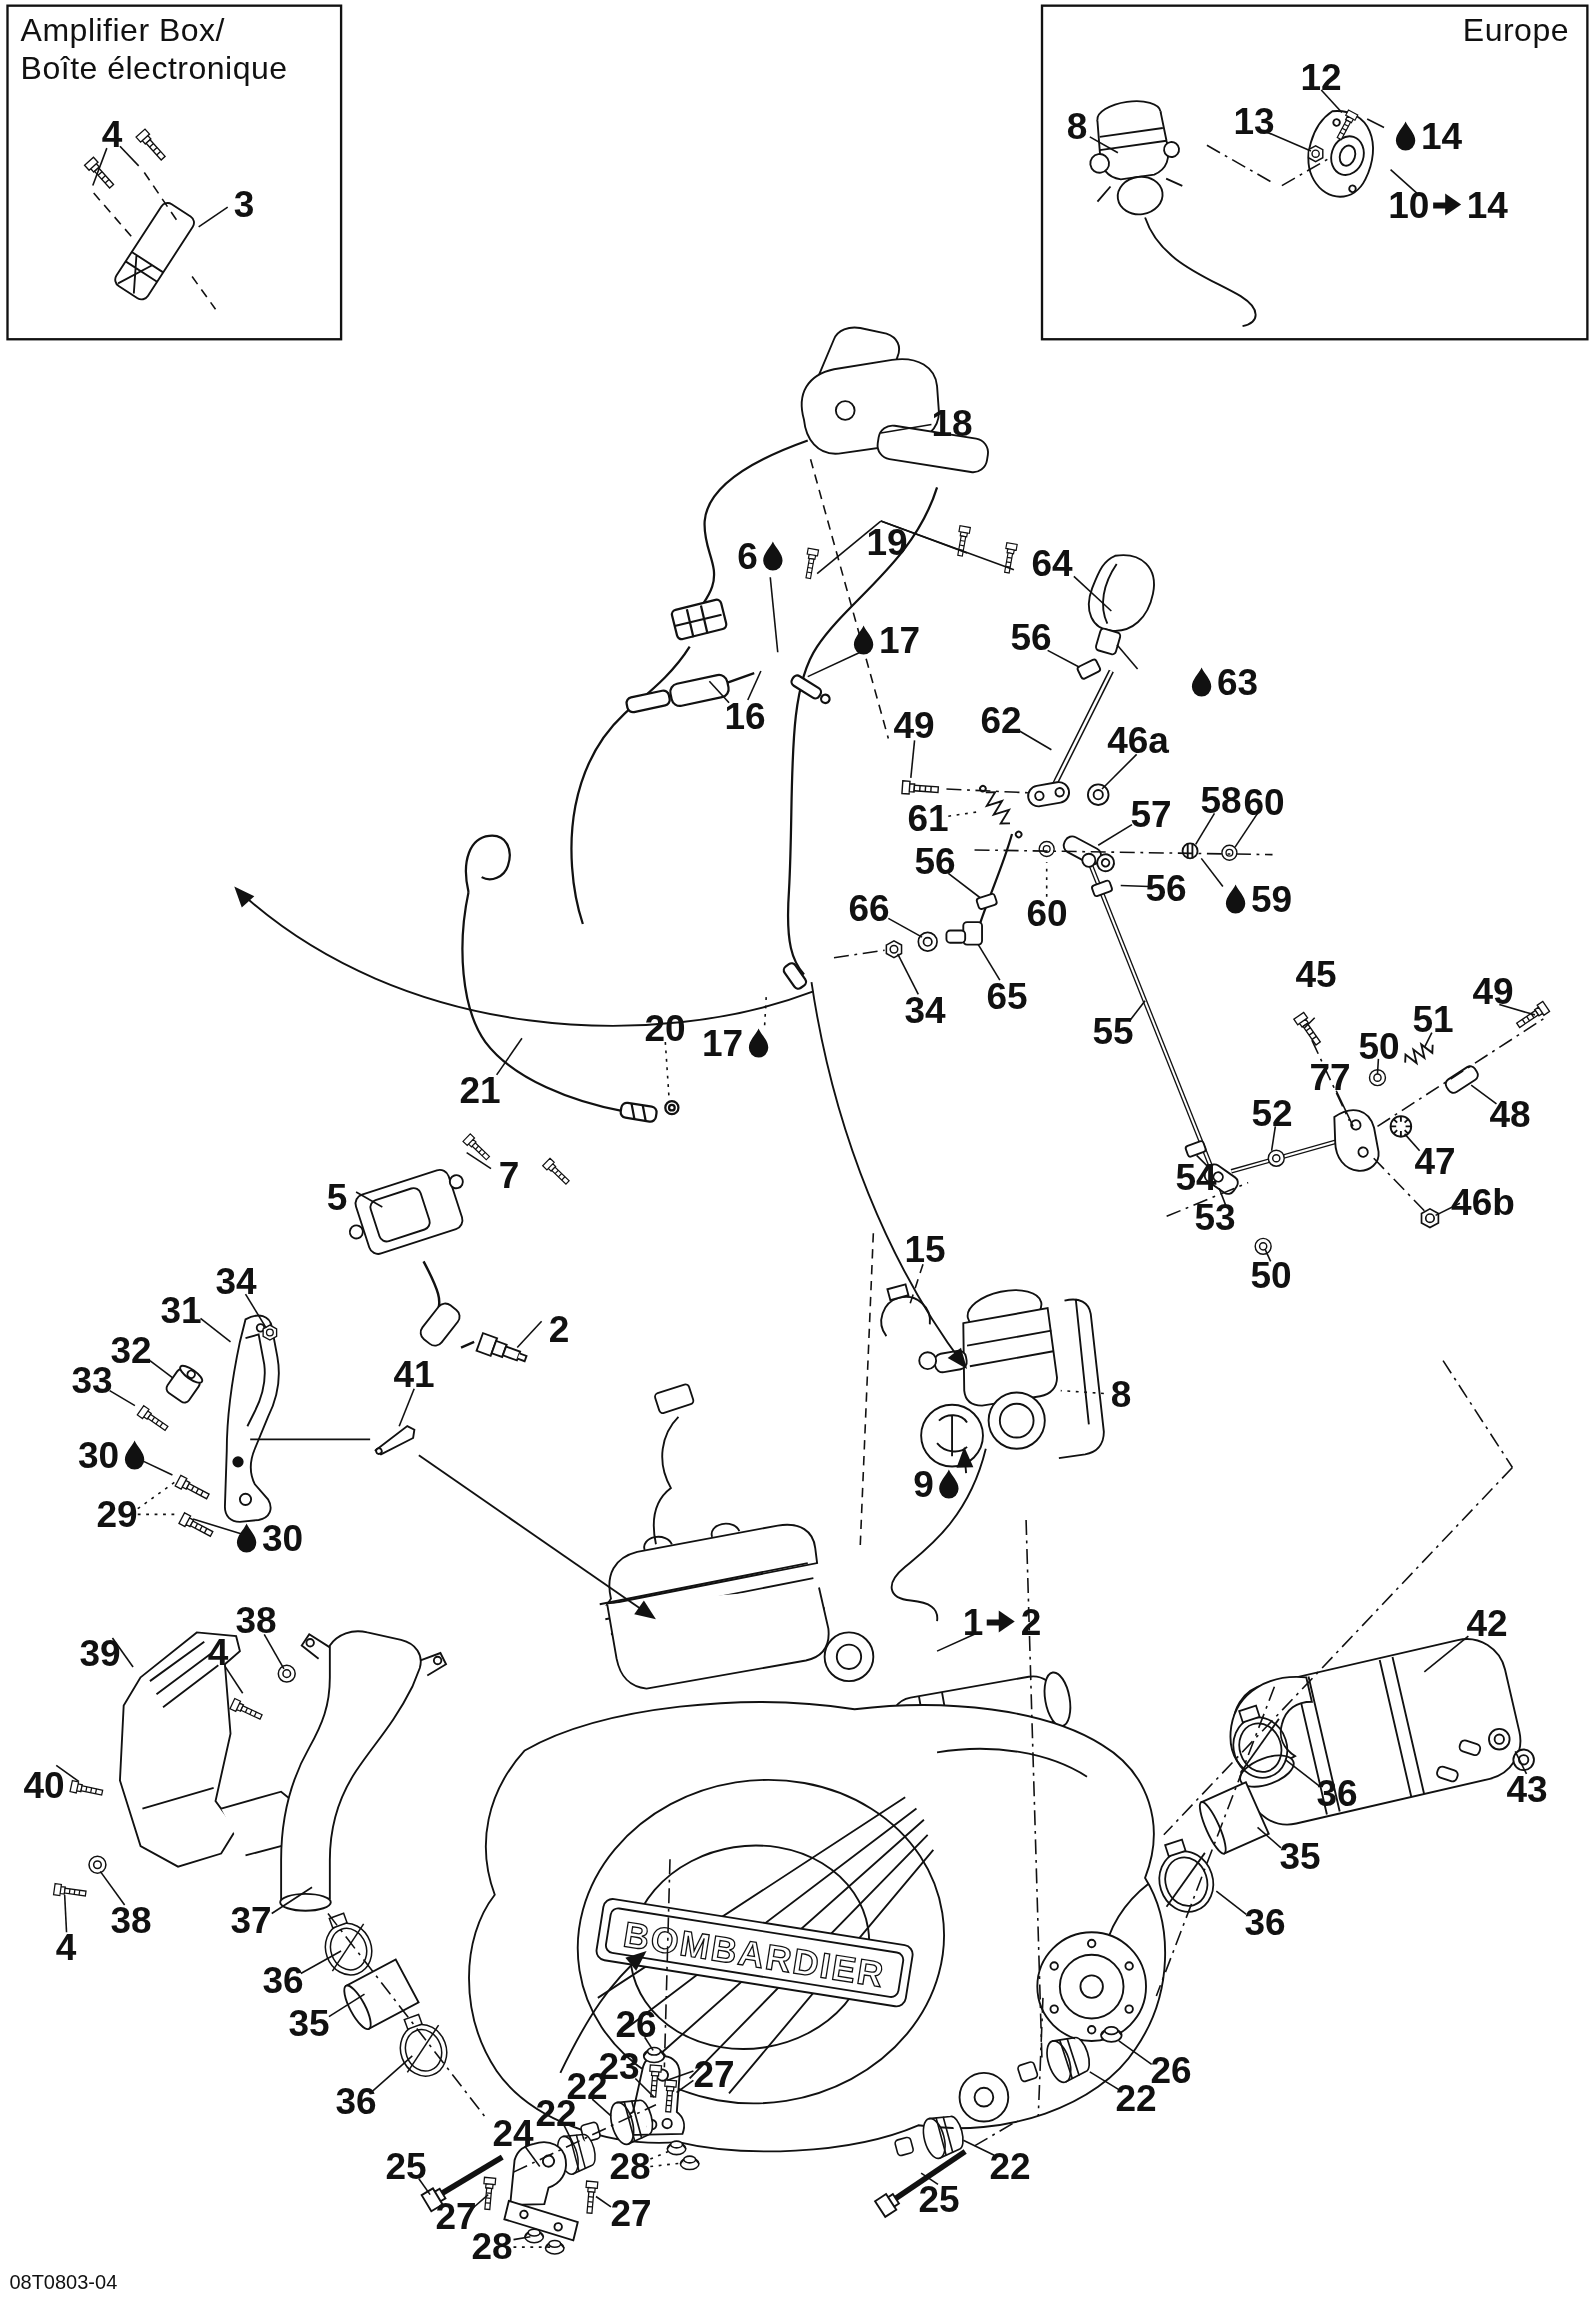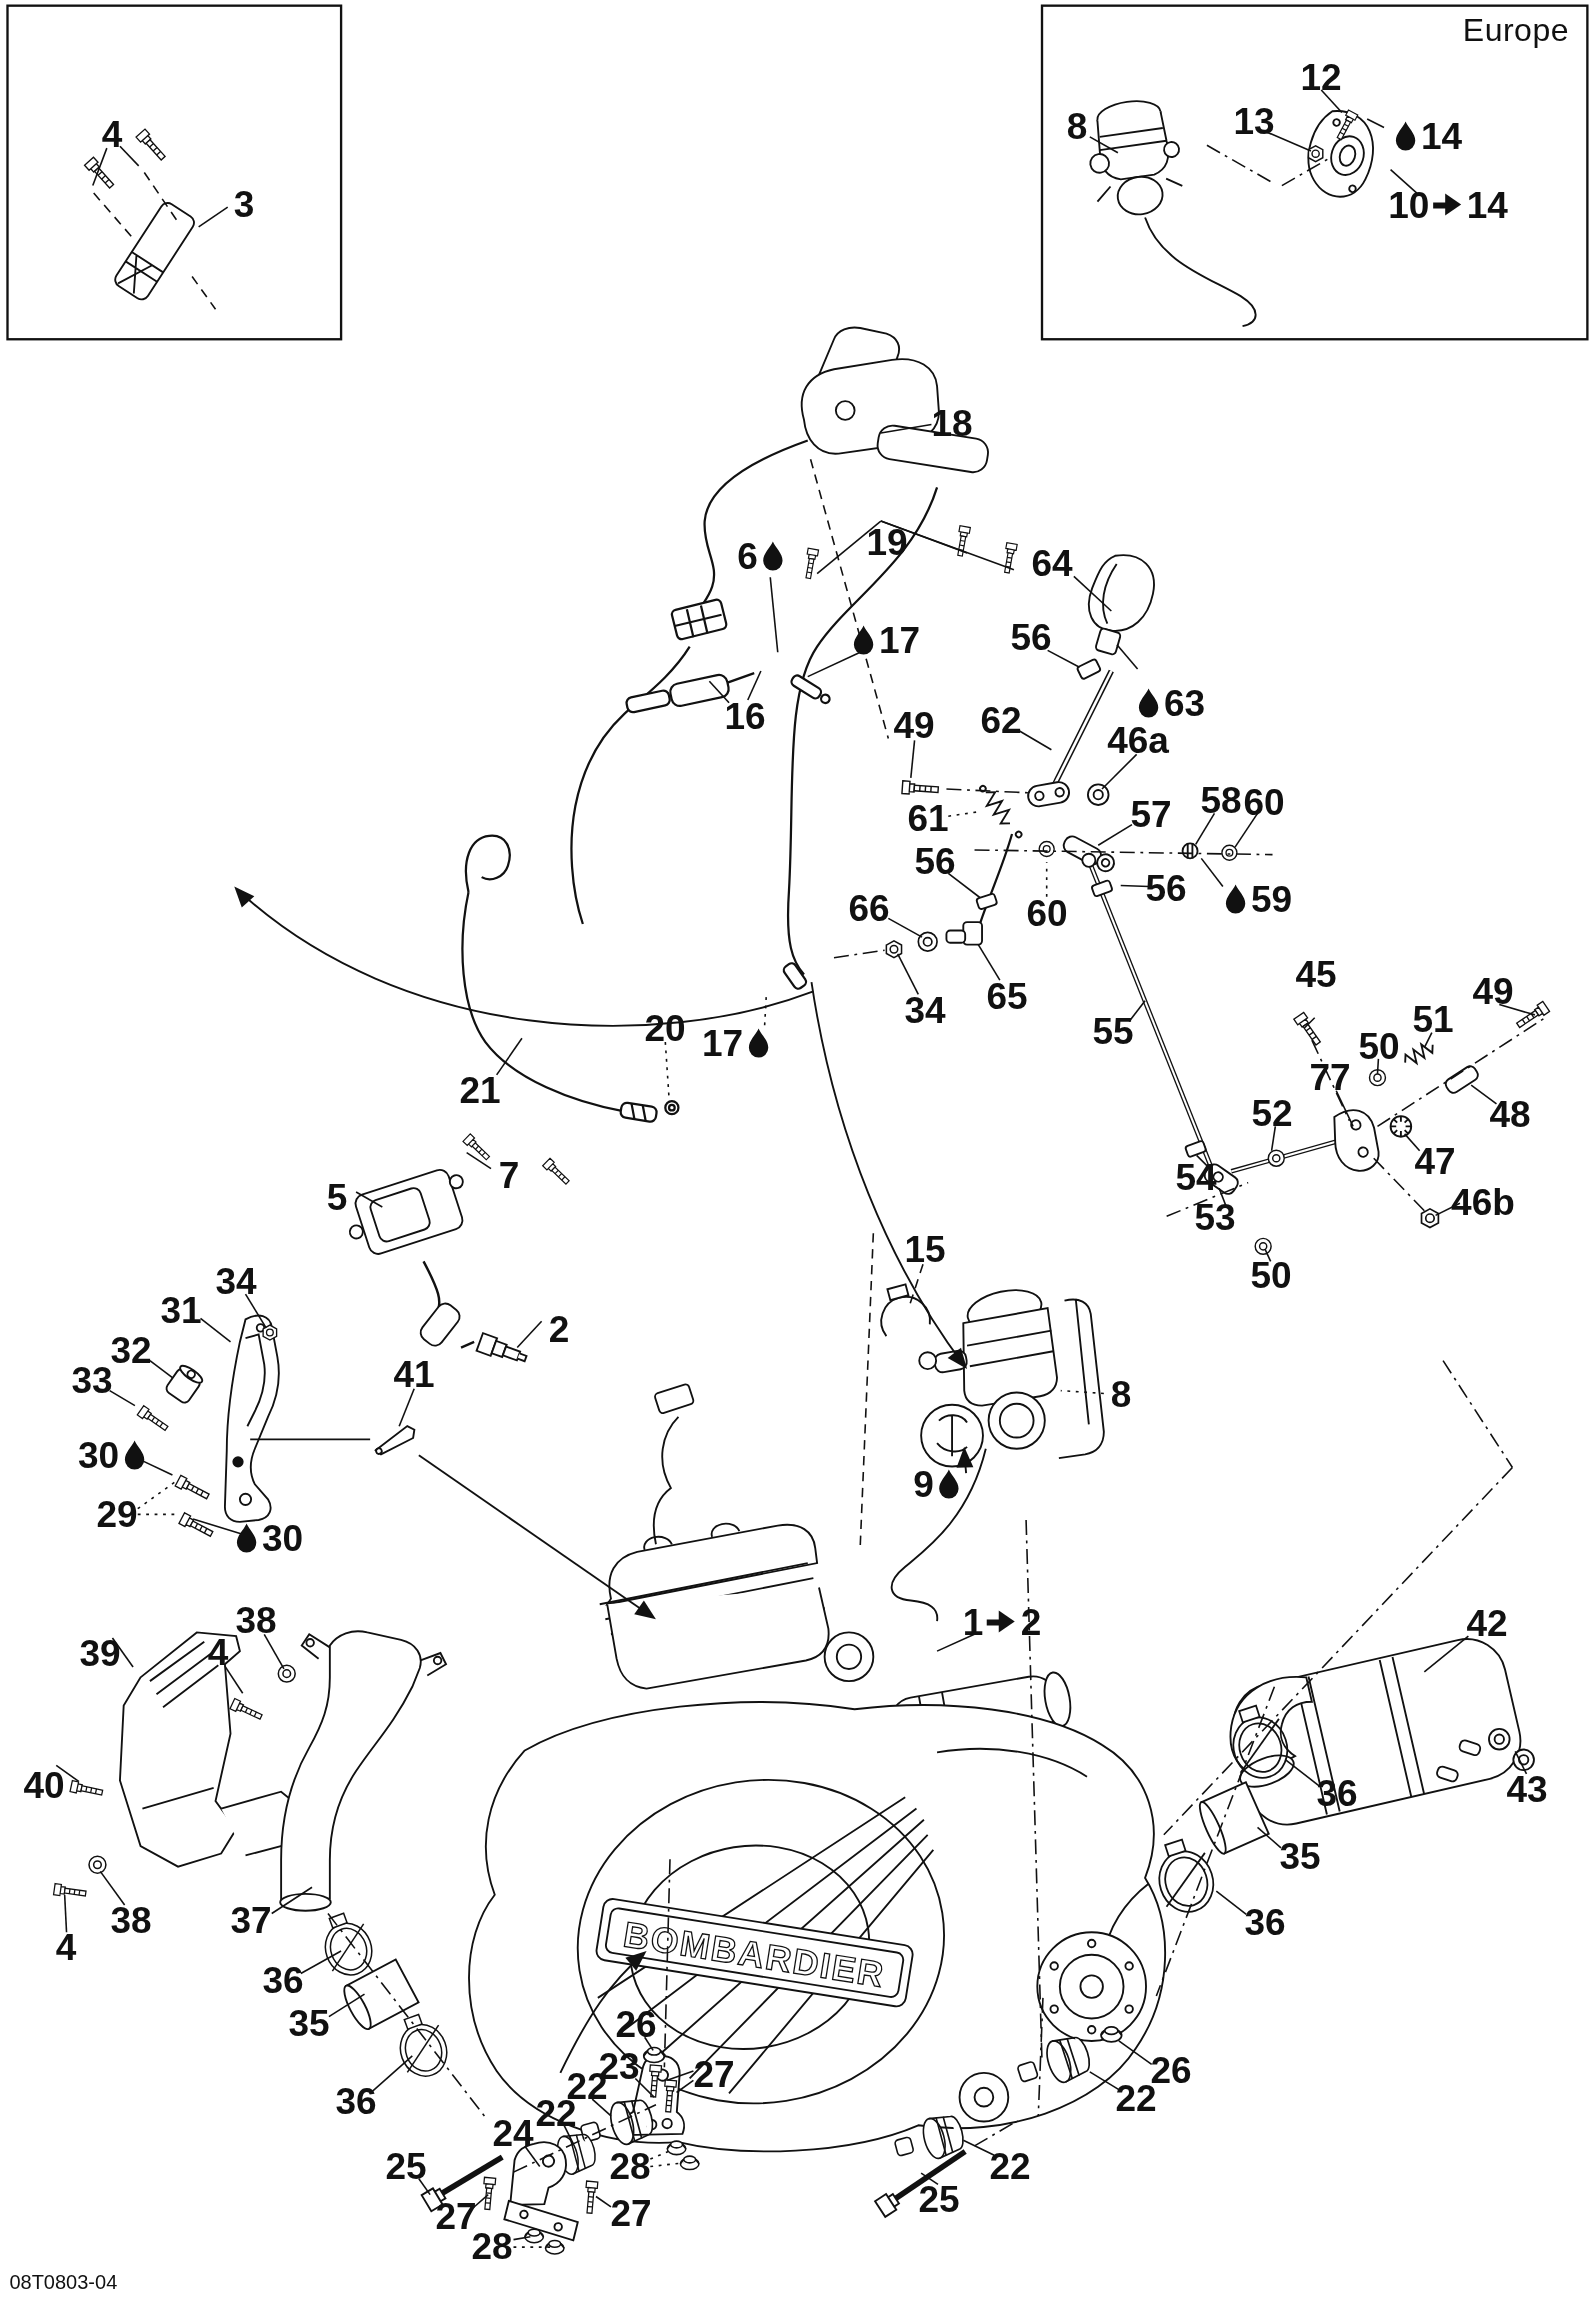--- a/index.html
+++ b/index.html
@@ -540,20 +540,24 @@
         <path d="M0 0 L-22 9 L-22 -9 Z" fill="#111" transform="translate(690,2082) rotate(-40)"></path>
         <path d="M866 1048 C890 1210,950 1352,1028 1456" fill="none" stroke="#111" stroke-width="2"></path>
         <path d="M0 0 L-22 9 L-22 -9 Z" fill="#111" transform="translate(1032,1461) rotate(52)"></path>
         <path d="M447 1553 L694 1724" fill="none" stroke="#111" stroke-width="2"></path>
         <path d="M0 0 L-22 9 L-22 -9 Z" fill="#111" transform="translate(700,1728) rotate(35)"></path>
         <path d="M1031 1572 L1029 1550" fill="none" stroke="#111" stroke-width="2"></path>
         <path d="M0 0 L-22 9 L-22 -9 Z" fill="#111" transform="translate(1029,1544) rotate(-92)"></path>
       </g>
 </svg>
 
+<div class="text-block" style="left:20.6px;top:11.2px;">
+  <div>Amplifier Box/</div>
+  <div>Boîte électronique</div>
+</div>
 <div class="text-block" style="right:24px;top:11.2px;">Europe</div>
 <div class="doc-code">08T0803-04</div>
 
 <div id="labels-layer">
       <div class="plabel" style="left: 952px; top: 423px;">
         <span>18</span>
       </div>
       <div class="plabel" style="left: 887px; top: 542px;">
         <span>19</span>
       </div>
@@ -571,21 +575,21 @@
       </div>
       <div class="plabel" style="left: 745px; top: 716px;">
         <span>16</span>
       </div>
       <div class="plabel" style="left: 1052px; top: 563px;">
         <span>64</span>
       </div>
       <div class="plabel" style="left: 1031px; top: 637px;">
         <span>56</span>
       </div>
-      <div class="plabel" style="left: 1171px; top: 682px; margin-top: 21px;">
+      <div class="plabel" style="left: 1224px; top: 682px;">
         <svg viewBox="0 0 24 32" width="23.4" height="31" class="dropico">
           <path d="M12 1 C15 8 22 13 22 21 A10 10 0 1 1 2 21 C2 13 9 8 12 1 Z" fill="#111"></path>
         </svg>
         <span>63</span>
       </div>
       <div class="plabel" style="left: 914px; top: 725px;">
         <span>49</span>
       </div>
       <div class="plabel" style="left: 1001px; top: 720px;">
         <span>62</span>

